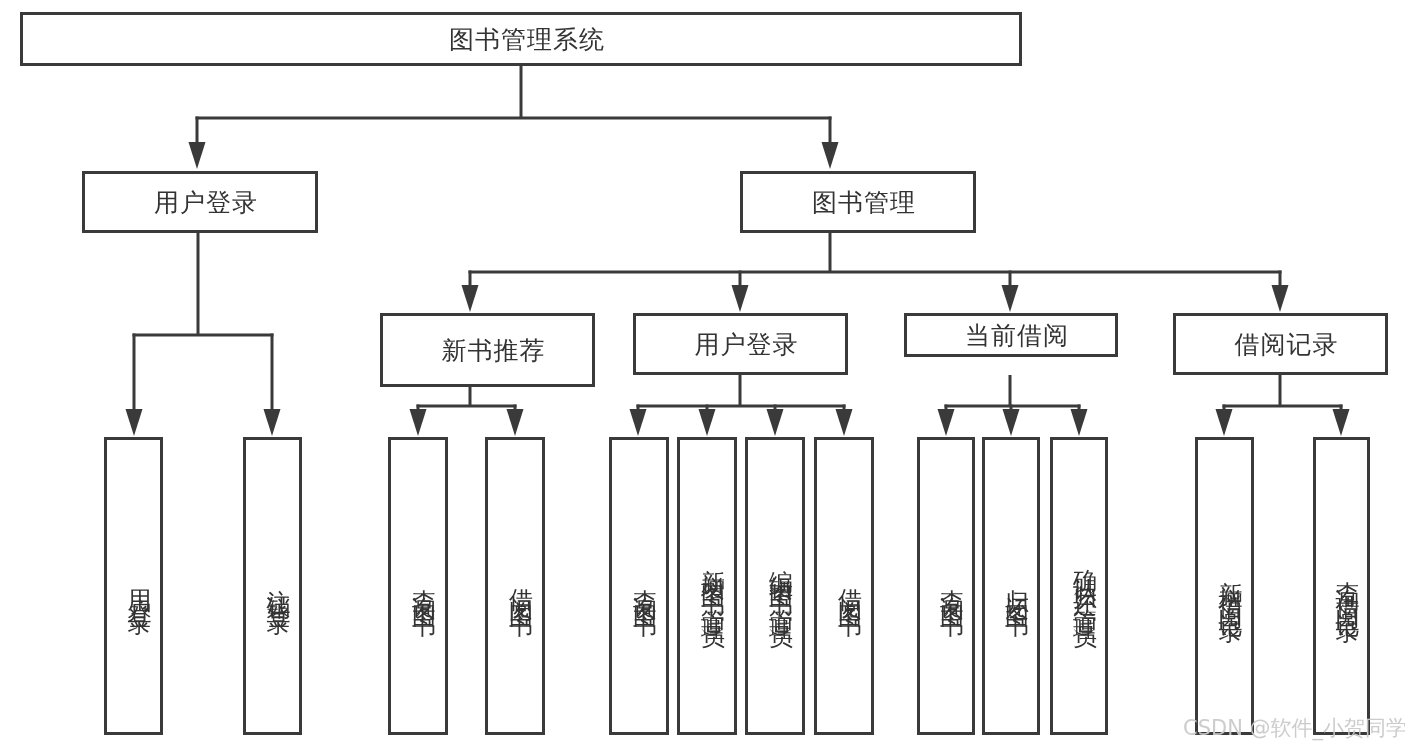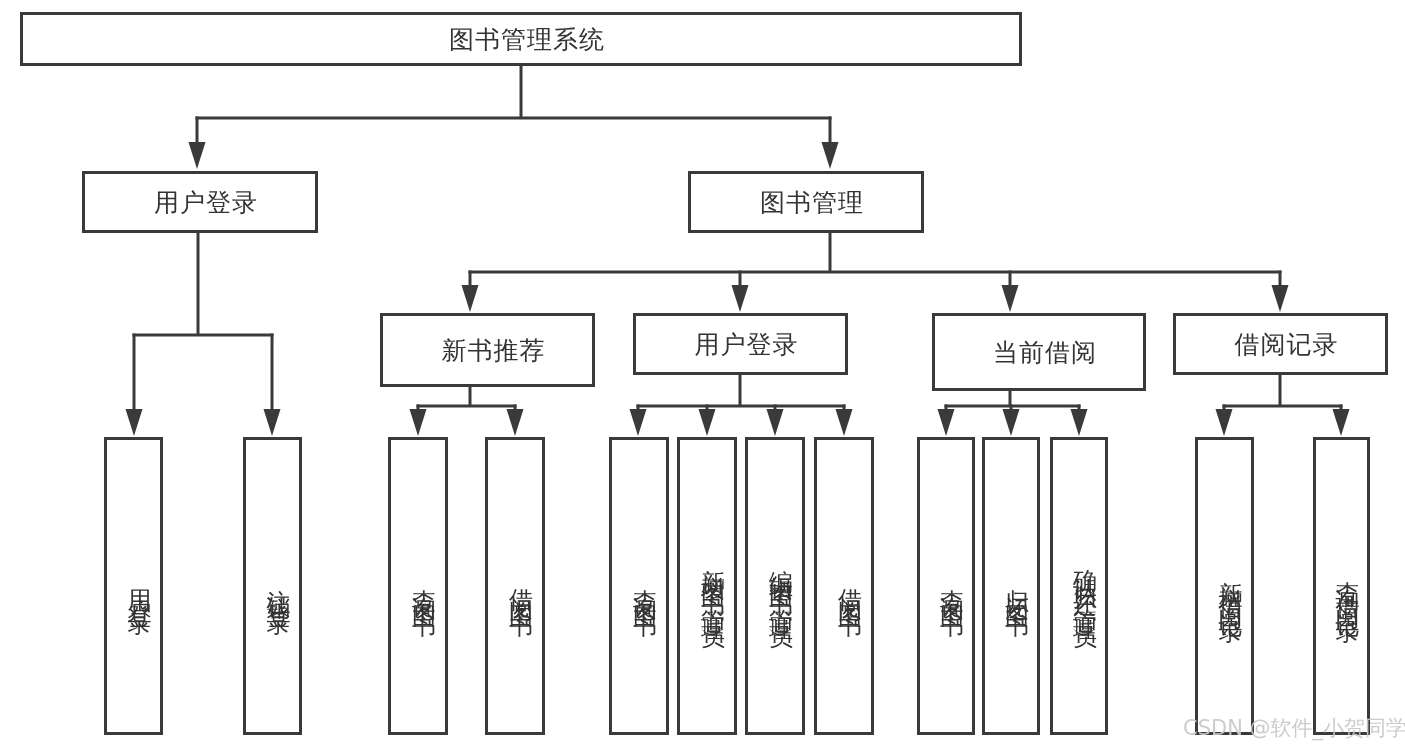--- a/index.html
+++ b/index.html
@@ -135,31 +135,31 @@
     </g>
   </svg>
 
   <div class="box hbox" style="left:20px;top:12px;width:1002px;height:54px">
     <span>图书管理系统</span>
   </div>
 
   <div class="box hbox" style="left:82px;top:171px;width:236px;height:62px">
     <span>用户登录</span>
   </div>
-  <div class="box hbox" style="left:688px;top:171px;width:236px;height:62px">
+  <div class="box hbox" style="left:740px;top:171px;width:236px;height:62px">
     <span>图书管理</span>
   </div>
 
   <div class="box hbox" style="left:380px;top:313px;width:215px;height:74px">
     <span>新书推荐</span>
   </div>
   <div class="box hbox" style="left:633px;top:313px;width:215px;height:62px">
     <span>用户登录</span>
   </div>
-  <div class="box hbox" style="left:932px;top:313px;width:214px;height:78px">
+  <div class="box hbox" style="left:904px;top:313px;width:214px;height:44px">
     <span>当前借阅</span>
   </div>
   <div class="box hbox" style="left:1173px;top:313px;width:215px;height:62px">
     <span>借阅记录</span>
   </div>
 
   <div class="box vbox" style="left:104px;top:437px;width:59px;height:298px">
     <span>用户登录</span>
   </div>
   <div class="box vbox" style="left:243px;top:437px;width:59px;height:298px">

